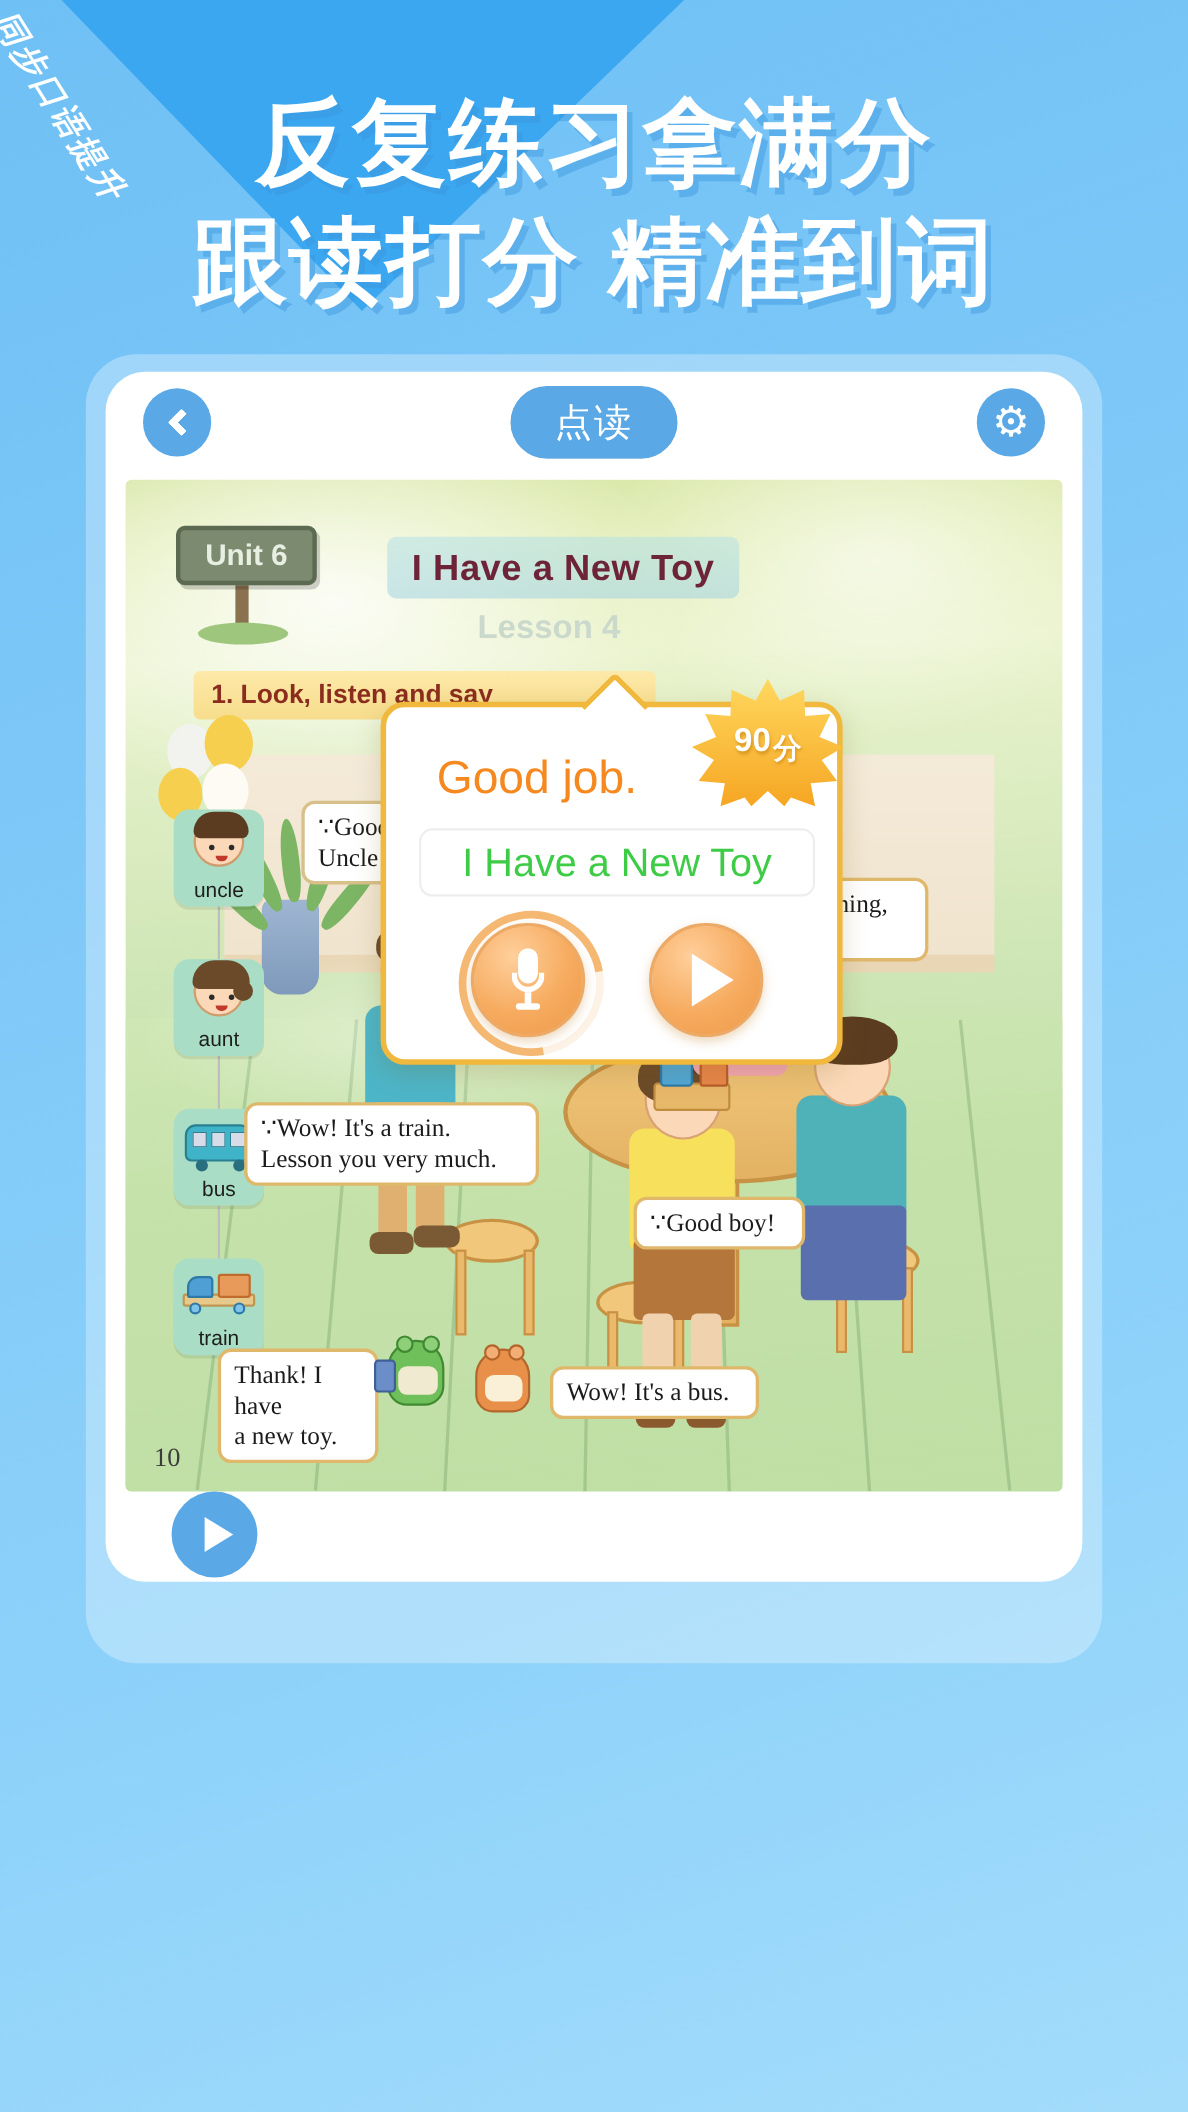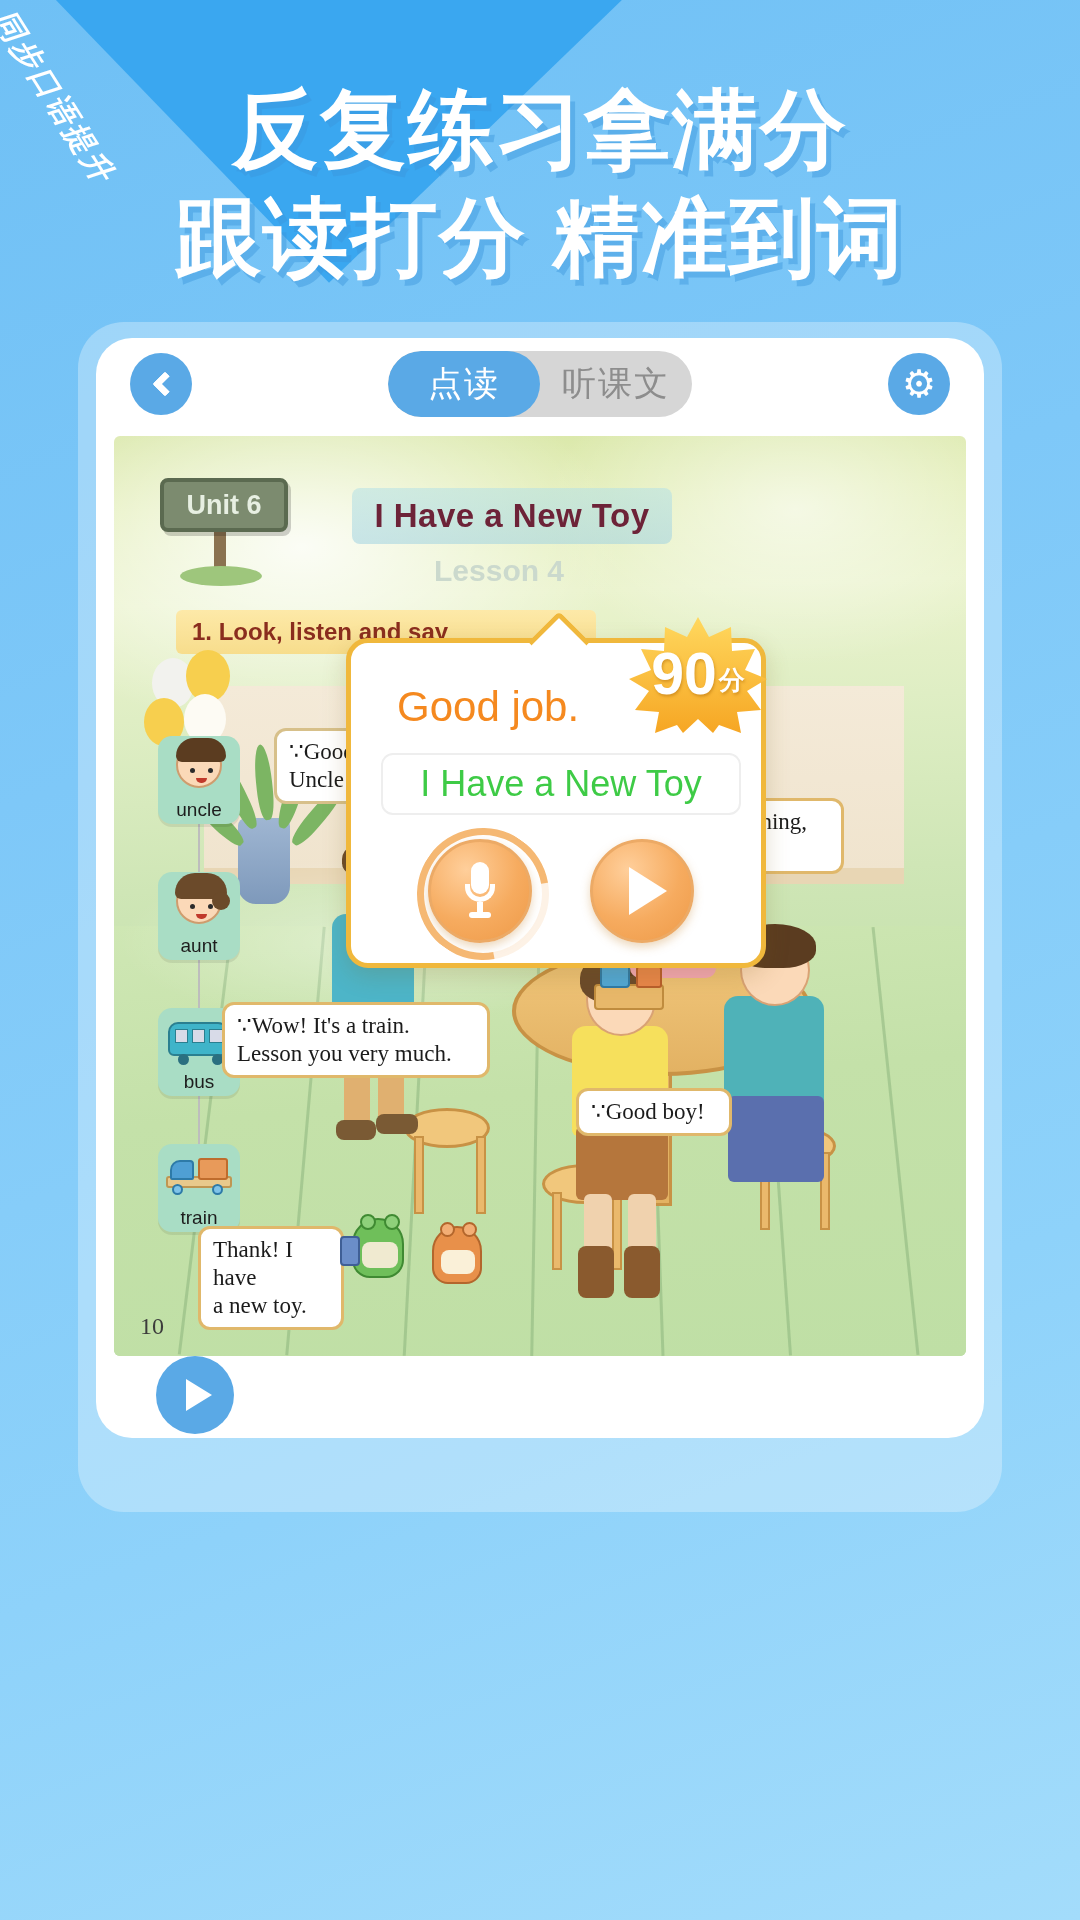--- a/index.html
+++ b/index.html
@@ -296,21 +296,21 @@
   .score-burst {
     position: absolute; right: -8px; top: -28px;
     width: 142px; height: 118px;
   }
   .burst-label {
     position: absolute; inset: 0;
     display: flex; align-items: center; justify-content: center;
     color: #ffffff; font-weight: bold;
     text-shadow: 1px 2px 3px rgba(180,110,10,0.5);
   }
-  .burst-num { font-size: 59px; text-align: center; }
+  .burst-num { font-size: 30px; text-align: center; }
   .burst-unit { font-size: 26px; margin-left: 2px; margin-top: 12px; }
 
   .dlg-sentence-box {
     position: absolute; left: 30px; top: 110px;
     width: 360px; height: 62px;
     border: 2px solid #eeeeee;
     border-radius: 12px;
     display: flex; align-items: center; justify-content: center;
   }
   .dlg-sentence { color: #3ecb46; font-size: 36px; }
@@ -375,21 +375,20 @@
 
 <div class="phone-screen">
 
   <div class="toolbar">
     <div class="circle-btn">
       <span class="chev"></span>
     </div>
 
     <div class="segmented">
       <div class="seg active">点读</div>
-      <div class="seg">听课文</div>
     </div>
 
     <div class="circle-btn">
       <span class="gear-glyph">⚙</span>
     </div>
   </div>
 
   <div class="book-page">
     <div class="floor">
       <div class="plank" style="left:90px;  transform:rotate(7deg);"></div>
@@ -546,20 +545,21 @@
 
     <div class="bubble" style="left:108px; top:566px; width:268px;">∵Wow! It's a train.
   Lesson you very much.</div>
 
 
     <div class="bubble" style="left:462px; top:652px; width:156px;">∵Good boy!</div>
 
     <div class="bubble" style="left:84px; top:790px; width:146px;">Thank! I have
 a new toy.</div>
 
+    <div class="bubble" style="left:386px; top:806px; width:190px;">Wow! It's a bus.</div>
 
     <div class="frog" style="left:238px; top:782px;">
       <div style="width:52px;height:60px;background:#6fbf5a;border:2px solid #3f8a32;border-radius:26px 26px 18px 18px;position:relative;">
         <div style="position:absolute;left:6px;top:-6px;width:16px;height:16px;border-radius:50%;background:#8ed07a;border:2px solid #3f8a32;"></div>
         <div style="position:absolute;left:30px;top:-6px;width:16px;height:16px;border-radius:50%;background:#8ed07a;border:2px solid #3f8a32;"></div>
         <div style="position:absolute;left:8px;top:22px;width:36px;height:26px;background:#f0ead0;border-radius:8px;"></div>
         <div style="position:absolute;left:-14px;top:16px;width:20px;height:30px;background:#6b8ec9;border:2px solid #3f5f96;border-radius:4px;"></div>
       </div>
     </div>
 

